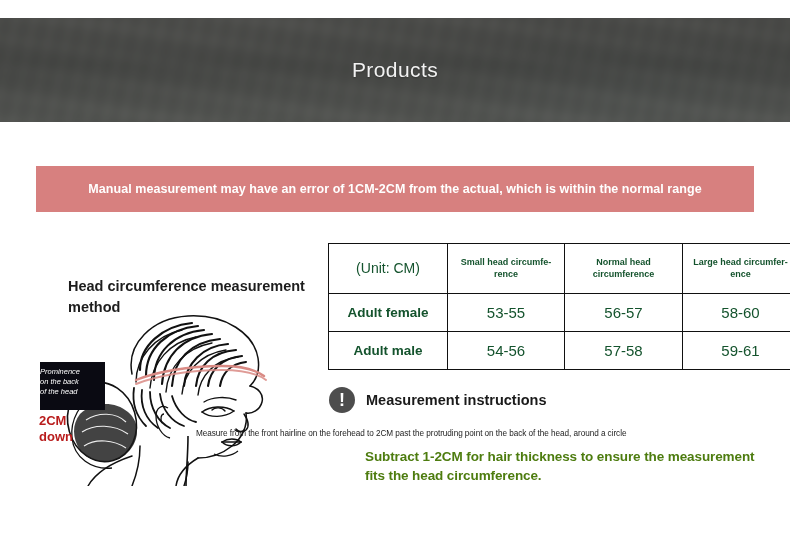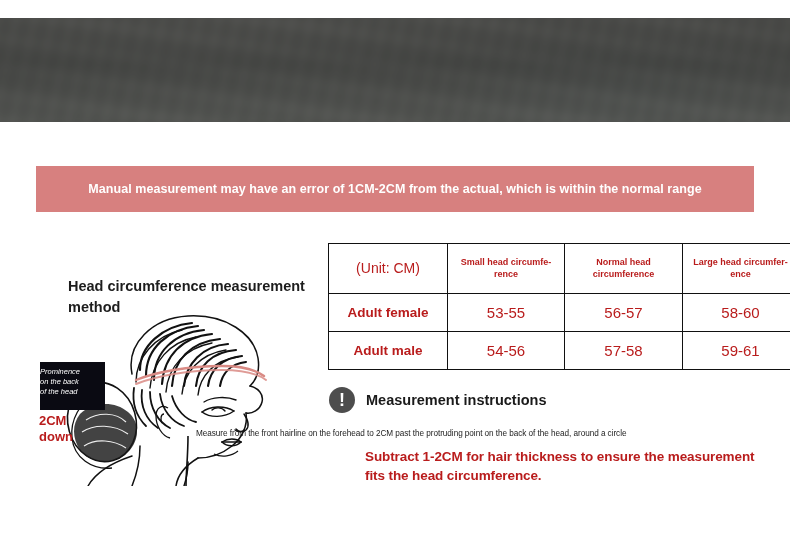--- a/index.html
+++ b/index.html
@@ -165,21 +165,21 @@
     left: 328px;
     top: 243px;
     width: 426px;
     border-collapse: collapse;
     table-layout: fixed;
   }
   .spec-table td {
     border: 1.4px solid #111111;
     text-align: center;
     vertical-align: middle;
-    color: #b91c1c;
+    color: #14532d;
   }
   .spec-table .col-label { width: 108px; }
   .spec-table .col-a { width: 106px; }
   .spec-table .col-b { width: 107px; }
   .spec-table .col-c { width: 105px; }
 
   .spec-table tr.head td {
     height: 45px;
     font-size: 9px;
     font-weight: bold;
@@ -231,32 +231,33 @@
     font-weight: bold;
     color: #1a1a1a;
   }
   .instr-body {
     position: absolute;
     left: 365px;
     top: 447px;
     width: 400px;
     font-size: 13.5px;
     font-weight: bold;
-    color: #b91c1c;
+    color: #4d7c0f;
     line-height: 1.42;
     letter-spacing: -0.1px;
   }
 </style>
 </head>
 <body>
 
 <div class="hero">
   <div class="hero-photo"></div>
   <div class="hero-shade"></div>
   <div class="hero-text">
+    <div class="hero-title">Products</div>
   </div>
 </div>
 
 <div class="notice">
   <div class="notice-text">Manual measurement may have an error of 1CM-2CM from the actual, which is within the normal range</div>
 </div>
 
 <div class="left-col">
 
   <div class="method-heading">Head circumference measurement method</div>

